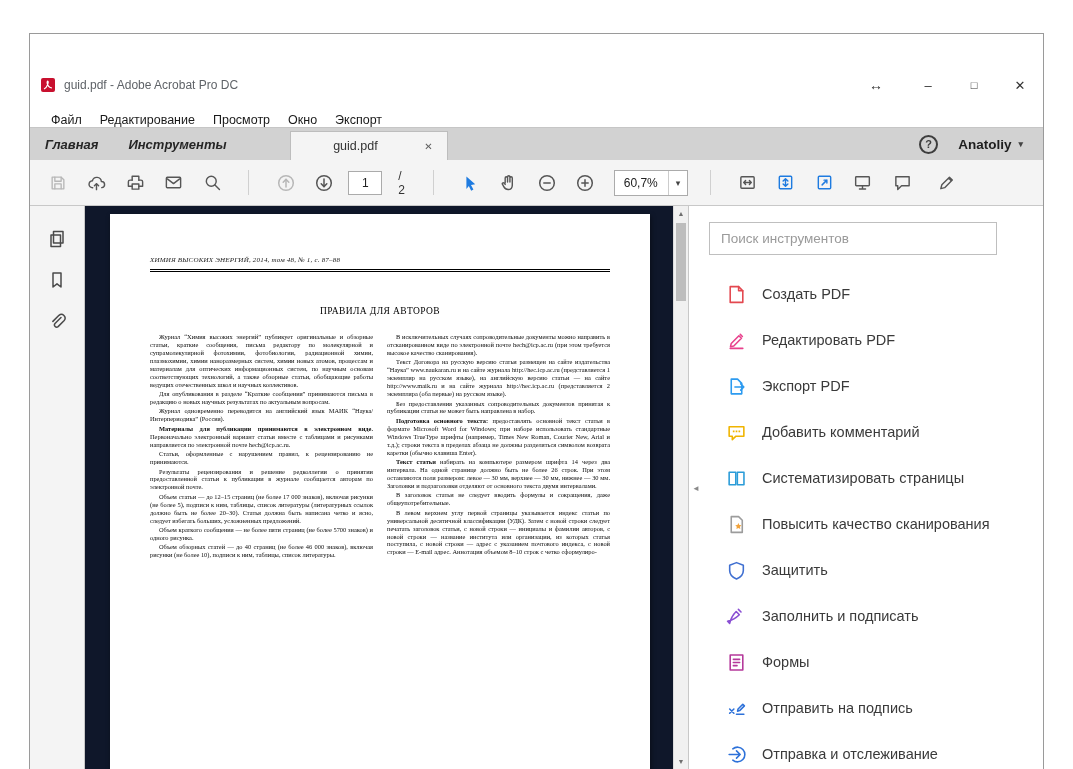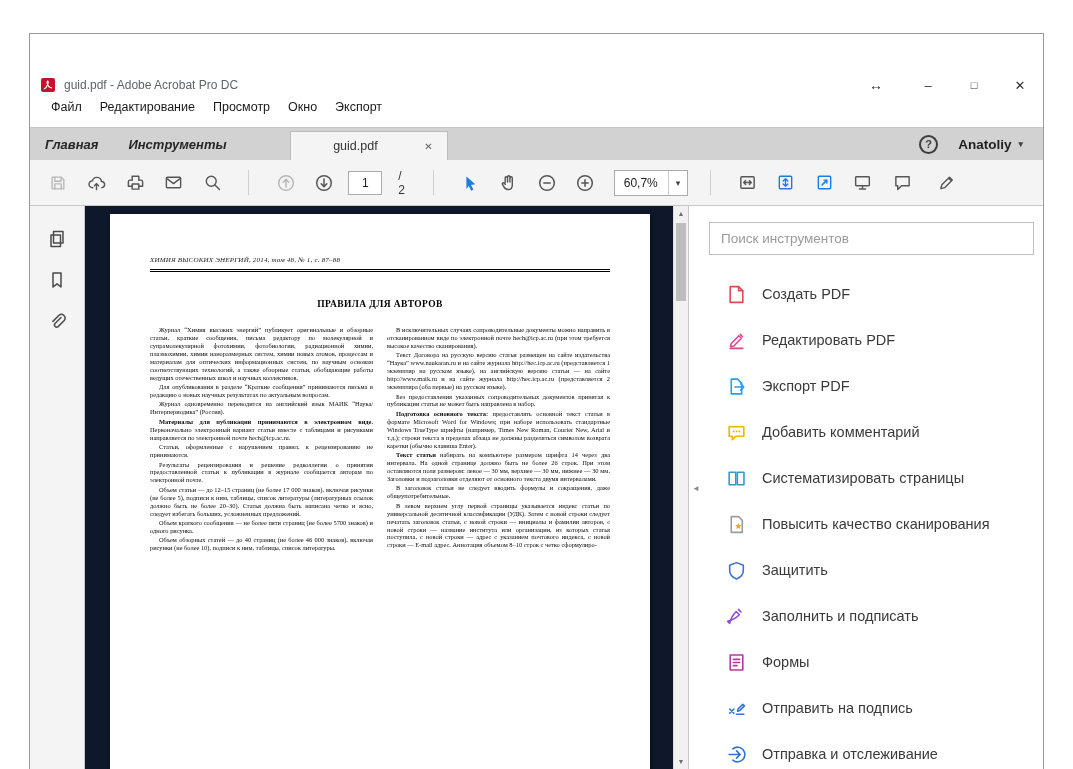--- a/index.html
+++ b/index.html
@@ -18,21 +18,21 @@
   
   .titlebar { height:30px; display:flex; align-items:center; padding-left:10px; background:#fff; flex:0 0 auto;margin-top:36px; }
   .app-icon { width:16px; height:16px; display:flex; }
   .win-title { font-size:12px; color:#5f6368; margin-left:8px; }
   .win-controls { margin-left:auto; display:flex; align-items:center; height:100%; }
   .wc { width:46px; height:100%; display:flex; align-items:center; justify-content:center; font-size:13px; color:#333; cursor:default; }
   .wc.resize { width:30px; margin-right:14px; font-size:14px; }
   .wc.max { font-size:11px; }
 
   
-  .menubar { height:27px; display:flex; align-items:flex-start; padding-left:12px; background:#fff; flex:0 0 auto; }
+  .menubar { height:27px; display:flex; align-items:flex-end; padding-left:12px; background:#fff; flex:0 0 auto; }
   .menu-item { padding:0 9px; font-size:12.5px; color:#1a1a1a; cursor:default; }
 
   
   .tabbar { height:33px; background:#d2d2d2; border-top:1px solid #c6c6c6; display:flex; align-items:center; flex:0 0 auto; }
   .navtab { padding:0 15px; font-size:13px; font-weight:700; color:#262626; cursor:default;font-style:italic; }
   .doctab { margin-left:48px; height:29px; align-self:flex-end; display:flex; align-items:center;
     background:#f4f4f4; border:1px solid #bdbdbd; border-bottom:none; padding:0 14px; min-width:158px; gap:0; }
   .doctab-label { font-size:12.5px; color:#333; flex:1; text-align:center; }
   .tabclose { font-size:10px; color:#5f5f5f; margin-left:18px; }
   .tab-right { margin-left:auto; display:flex; align-items:center; gap:20px; padding-right:20px; }
@@ -59,35 +59,35 @@
   
   .main { flex:1; display:flex; min-height:0; }
   .leftrail { width:55px; background:#f4f4f4; border-right:1px solid #c8c8c8; display:flex; flex-direction:column; align-items:center; padding-top:20px; gap:15px; flex:0 0 auto; }
   .railbtn { width:26px; height:26px; display:flex; align-items:center; justify-content:center; color:#4a4a4a; }
 
   .docarea { flex:1; background:#0f172a; position:relative; overflow:hidden; }
   .page { position:absolute; left:25px; top:8px; width:540px; height:700px; background:#fff;
     box-shadow:1px 2px 5px rgba(0,0,0,0.45); padding:42px 40px 0; }
   .running-head { font-family:"Liberation Serif", serif; font-style:italic; font-size:7px; color:#1a1a1a; letter-spacing:.2px; }
   .rule { margin-top:5px; height:3px; border-top:1px solid #000; border-bottom:1px solid #000; }
-  .article-title { font-family:"Liberation Serif", serif; font-weight:700; font-size:9.5px; text-align:center; margin-top:27px; letter-spacing:.4px; color:#000; }
+  .article-title { font-family:"Liberation Serif", serif; font-weight:400; font-size:9.5px; text-align:center; margin-top:34px; letter-spacing:.4px; color:#000; }
   .cols { display:flex; gap:14px; margin-top:17px; }
   .col { width:223px; font-family:"Liberation Serif", serif; font-size:6.4px; line-height:1.24; text-align:justify; color:#0c0c0c; }
   .col p { margin:0 0 1.5px; text-indent:9px; }
   .col b { font-weight:700; }
 
   .vscroll { position:absolute; right:0; top:0; bottom:0; width:15px; background:#f1f1f1; border-left:1px solid #dcdcdc; }
   .varrow { position:absolute; left:0; width:100%; height:15px; color:#6f6f6f; font-size:7px; display:flex; align-items:center; justify-content:center; }
   .varrow.down { bottom:0; }
   .vthumb { position:absolute; left:2px; right:2px; top:17px; height:78px; background:#bdbdbd; }
 
   
   .rightpanel { width:355px; background:#fff; border-left:1px solid #c8c8c8; position:relative; padding-top:16px; flex:0 0 auto; }
   .collapse-handle { position:absolute; left:1px; top:50%; transform:translateY(-50%); font-size:8px; color:#8a8a8a; padding:6px 2px; }
-  .tools-search { display:block; margin:0 20px 16px; width:325px; height:33px; border:1px solid #bfbfbf; background:#fff;
+  .tools-search { display:block; margin:0 20px 16px; width:288px; height:33px; border:1px solid #bfbfbf; background:#fff;
     padding:0 11px; font-size:13.5px; color:#333; font-family:"Liberation Sans",sans-serif; }
   .tools-search::placeholder { color:#9a9a9a; }
   .tool-item { display:flex; align-items:center; gap:15px; height:46px; padding:0 20px 0 36px; cursor:pointer; }
   .tool-icon { width:22px; height:22px; display:flex; align-items:center; justify-content:center; }
   .tool-label { font-size:14.5px; color:#3a3a3a; }
 </style>
 </head>
 <body>
 
 <div class="window">

